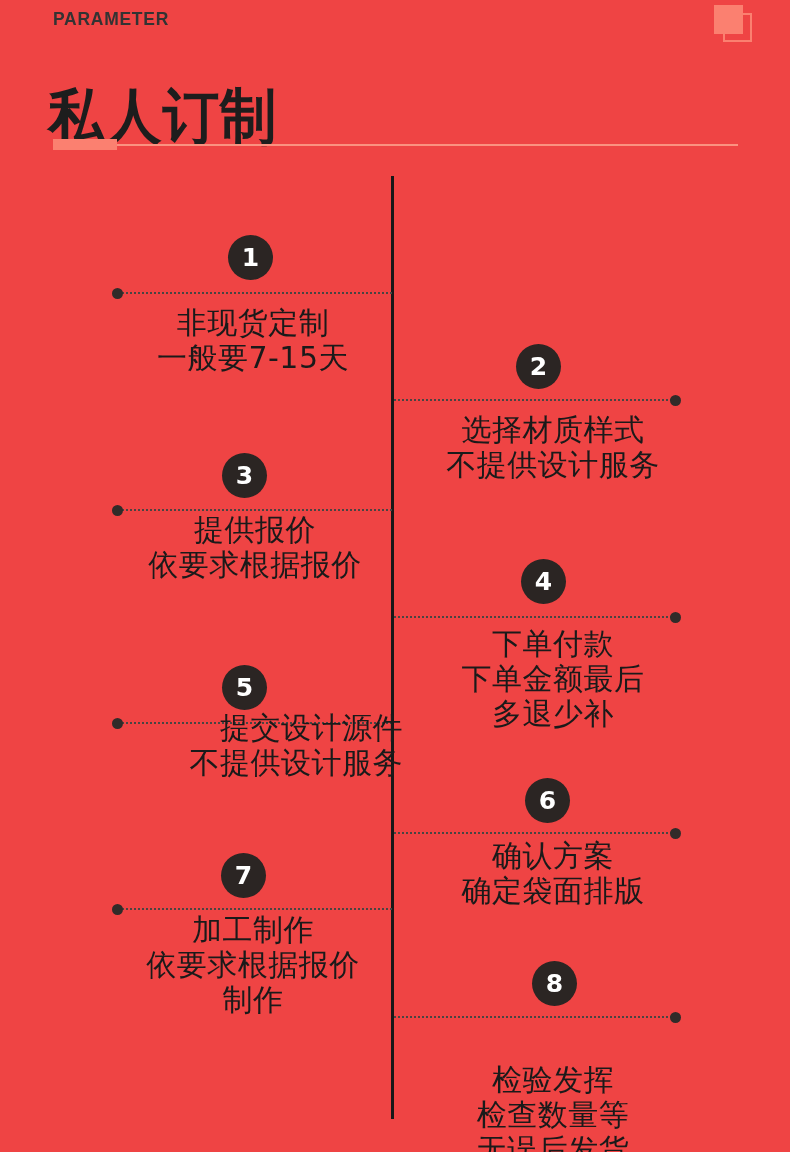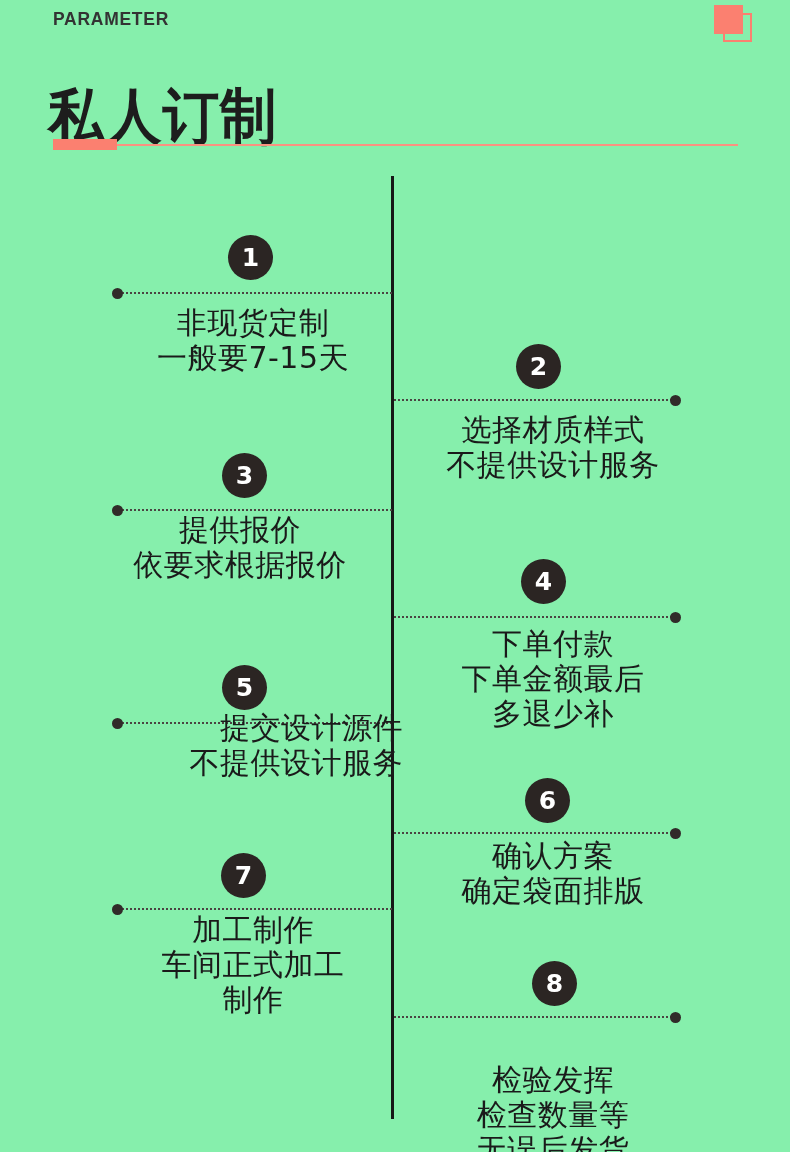--- a/index.html
+++ b/index.html
@@ -10,21 +10,21 @@
   }
   body {
     font-family: "Liberation Sans", "DejaVu Sans", sans-serif;
     -webkit-font-smoothing: antialiased;
   }
 
   #page {
     position: relative;
     width: 790px;
     height: 1152px;
-    background: #86efac;
+    background: #ef4444;
     overflow: hidden;
   }
 
   
   .eyebrow {
     position: absolute;
     left: 53px;
     top: 8px;
     font-size: 19px;
     font-weight: 700;
@@ -183,21 +183,21 @@
     <div class="connector" style="left:394px; top:399px; width:278px;"></div>
     <div class="enddot" style="left:670px; top:395px;"></div>
     <div class="caption" style="left:403px; top:412px;">选择材质样式
 不提供设计服务</div>
   </div>
 
   <div class="step">
     <div class="badge" style="left:222px; top:453px;">3</div>
     <div class="connector" style="left:122px; top:509px; width:270px;"></div>
     <div class="enddot" style="left:112px; top:505px;"></div>
-    <div class="caption" style="left:90px; top:512px;">提供报价
+    <div class="caption" style="left:105px; top:512px;">提供报价
 依要求根据报价</div>
   </div>
 
   <div class="step">
     <div class="badge" style="left:521px; top:559px;">4</div>
     <div class="connector" style="left:394px; top:616px; width:278px;"></div>
     <div class="enddot" style="left:670px; top:612px;"></div>
     <div class="caption" style="left:403px; top:626px;">下单付款
 下单金额最后
 多退少补</div>
@@ -217,21 +217,21 @@
     <div class="enddot" style="left:670px; top:828px;"></div>
     <div class="caption" style="left:403px; top:838px;">确认方案
 确定袋面排版</div>
   </div>
 
   <div class="step">
     <div class="badge" style="left:221px; top:853px;">7</div>
     <div class="connector" style="left:122px; top:908px; width:270px;"></div>
     <div class="enddot" style="left:112px; top:904px;"></div>
     <div class="caption" style="left:103px; top:912px;">加工制作
-车间正式加工
+依要求根据报价
 制作</div>
   </div>
 
   <div class="step">
     <div class="badge" style="left:532px; top:961px;">8</div>
     <div class="connector" style="left:394px; top:1016px; width:278px;"></div>
     <div class="enddot" style="left:670px; top:1012px;"></div>
     <div class="caption" style="left:403px; top:1022px;margin-top:40px;">检验发挥
 检查数量等
 无误后发货</div>

